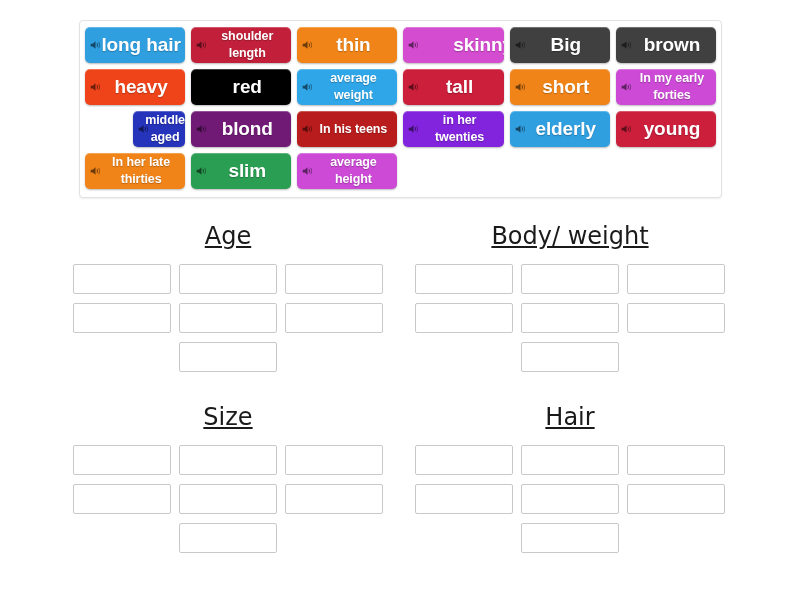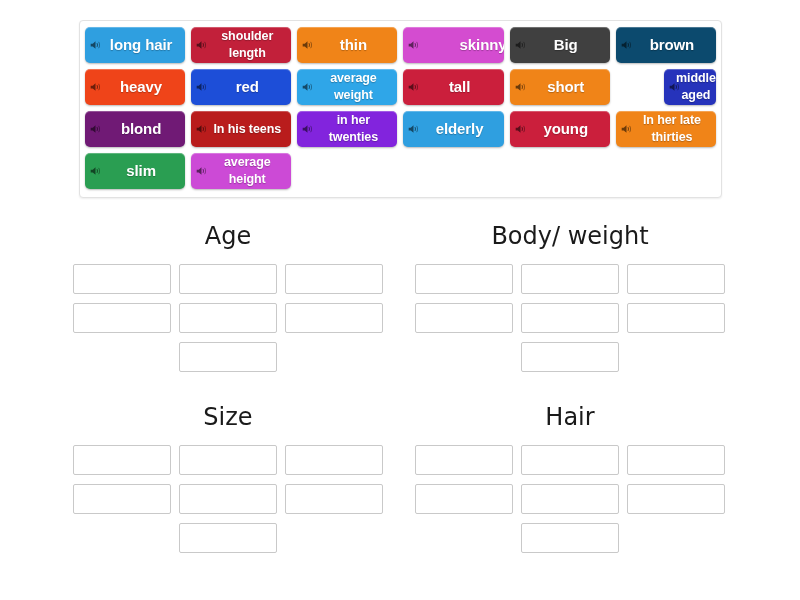--- a/index.html
+++ b/index.html
@@ -54,21 +54,21 @@
     top: 50%;
     transform: translateY(-50%);
     width: 11px;
     height: 11px;
     opacity: 0.55;
     display: block;
   }
   .tile .label {
     color: #ffffff;
     font-weight: bold;
-    font-size: 15px;
+    font-size: 19px;
     line-height: 14px;
     text-align: center;
     padding: 0 4px 0 16px;
     text-shadow: 0 1px 1px rgba(0,0,0,0.25);
     letter-spacing: -0.1px;
   }
   .tile.two-line .label { font-size: 12.5px; line-height: 17px; }
   .tile.empty {
     box-shadow: none;
     background: transparent !important;
@@ -81,20 +81,21 @@
     width: 340px;
   }
   .group-title {
     text-align: center;
     font-size: 24px;
     font-weight: normal;
     color: #1a1a1a;
     margin: 0 0 14px 0;
     font-family: "DejaVu Sans", sans-serif;
     line-height: 28px;
+    text-decoration: underline;
   }
   .slot-grid {
     display: grid;
     grid-template-columns: repeat(3, 98px);
     grid-auto-rows: 30px;
     gap: 9px 8px;
     justify-content: center;
   }
   .slot {
     border: 1px solid #c9c9c9;
@@ -149,37 +150,37 @@
         <span class="label">skinny</span>
       </div>
       <div class="tile" style="background: #404040;">
         <svg viewBox="0 0 16 16" class="spk">
           <path d="M1 6h3l4-3.5v11L4 10H1z" fill="#000"></path>
           <path d="M10 5.2c1.1.7 1.1 5 0 5.7" stroke="#000" stroke-width="1.4" fill="none"></path>
           <path d="M12.4 3.4c2 1.4 2 8 0 9.3" stroke="#000" stroke-width="1.2" fill="none" opacity="0.8"></path>
         </svg>
         <span class="label">Big</span>
       </div>
-      <div class="tile" style="background: #0c4a6e;">
+      <div class="tile" style="background: #404040;">
         <svg viewBox="0 0 16 16" class="spk">
           <path d="M1 6h3l4-3.5v11L4 10H1z" fill="#000"></path>
           <path d="M10 5.2c1.1.7 1.1 5 0 5.7" stroke="#000" stroke-width="1.4" fill="none"></path>
           <path d="M12.4 3.4c2 1.4 2 8 0 9.3" stroke="#000" stroke-width="1.2" fill="none" opacity="0.8"></path>
         </svg>
         <span class="label">brown</span>
       </div>
       <div class="tile" style="background: rgb(239, 68, 25);">
         <svg viewBox="0 0 16 16" class="spk">
           <path d="M1 6h3l4-3.5v11L4 10H1z" fill="#000"></path>
           <path d="M10 5.2c1.1.7 1.1 5 0 5.7" stroke="#000" stroke-width="1.4" fill="none"></path>
           <path d="M12.4 3.4c2 1.4 2 8 0 9.3" stroke="#000" stroke-width="1.2" fill="none" opacity="0.8"></path>
         </svg>
         <span class="label">heavy</span>
       </div>
-      <div class="tile" style="background: #1d4ed8;">
+      <div class="tile" style="background: #000000;">
         <svg viewBox="0 0 16 16" class="spk">
           <path d="M1 6h3l4-3.5v11L4 10H1z" fill="#000"></path>
           <path d="M10 5.2c1.1.7 1.1 5 0 5.7" stroke="#000" stroke-width="1.4" fill="none"></path>
           <path d="M12.4 3.4c2 1.4 2 8 0 9.3" stroke="#000" stroke-width="1.2" fill="none" opacity="0.8"></path>
         </svg>
         <span class="label">red</span>
       </div>
       <div class="tile two-line" style="background: rgb(47, 166, 232);">
         <svg viewBox="0 0 16 16" class="spk">
           <path d="M1 6h3l4-3.5v11L4 10H1z" fill="#000"></path>
@@ -196,20 +197,28 @@
         </svg>
         <span class="label">tall</span>
       </div>
       <div class="tile" style="background: rgb(240, 132, 24);">
         <svg viewBox="0 0 16 16" class="spk">
           <path d="M1 6h3l4-3.5v11L4 10H1z" fill="#000"></path>
           <path d="M10 5.2c1.1.7 1.1 5 0 5.7" stroke="#000" stroke-width="1.4" fill="none"></path>
           <path d="M12.4 3.4c2 1.4 2 8 0 9.3" stroke="#000" stroke-width="1.2" fill="none" opacity="0.8"></path>
         </svg>
         <span class="label">short</span>
+      </div>
+      <div class="tile two-line" style="background: rgb(204, 74, 214);">
+        <svg viewBox="0 0 16 16" class="spk">
+          <path d="M1 6h3l4-3.5v11L4 10H1z" fill="#000"></path>
+          <path d="M10 5.2c1.1.7 1.1 5 0 5.7" stroke="#000" stroke-width="1.4" fill="none"></path>
+          <path d="M12.4 3.4c2 1.4 2 8 0 9.3" stroke="#000" stroke-width="1.2" fill="none" opacity="0.8"></path>
+        </svg>
+        <span class="label">In my early forties</span>
       </div>
       <div class="tile two-line" style="background: rgb(38, 51, 187); margin-left: 48px;">
         <svg viewBox="0 0 16 16" class="spk">
           <path d="M1 6h3l4-3.5v11L4 10H1z" fill="#000"></path>
           <path d="M10 5.2c1.1.7 1.1 5 0 5.7" stroke="#000" stroke-width="1.4" fill="none"></path>
           <path d="M12.4 3.4c2 1.4 2 8 0 9.3" stroke="#000" stroke-width="1.2" fill="none" opacity="0.8"></path>
         </svg>
         <span class="label">middle aged</span>
       </div>
       <div class="tile" style="background: #701a75;">

